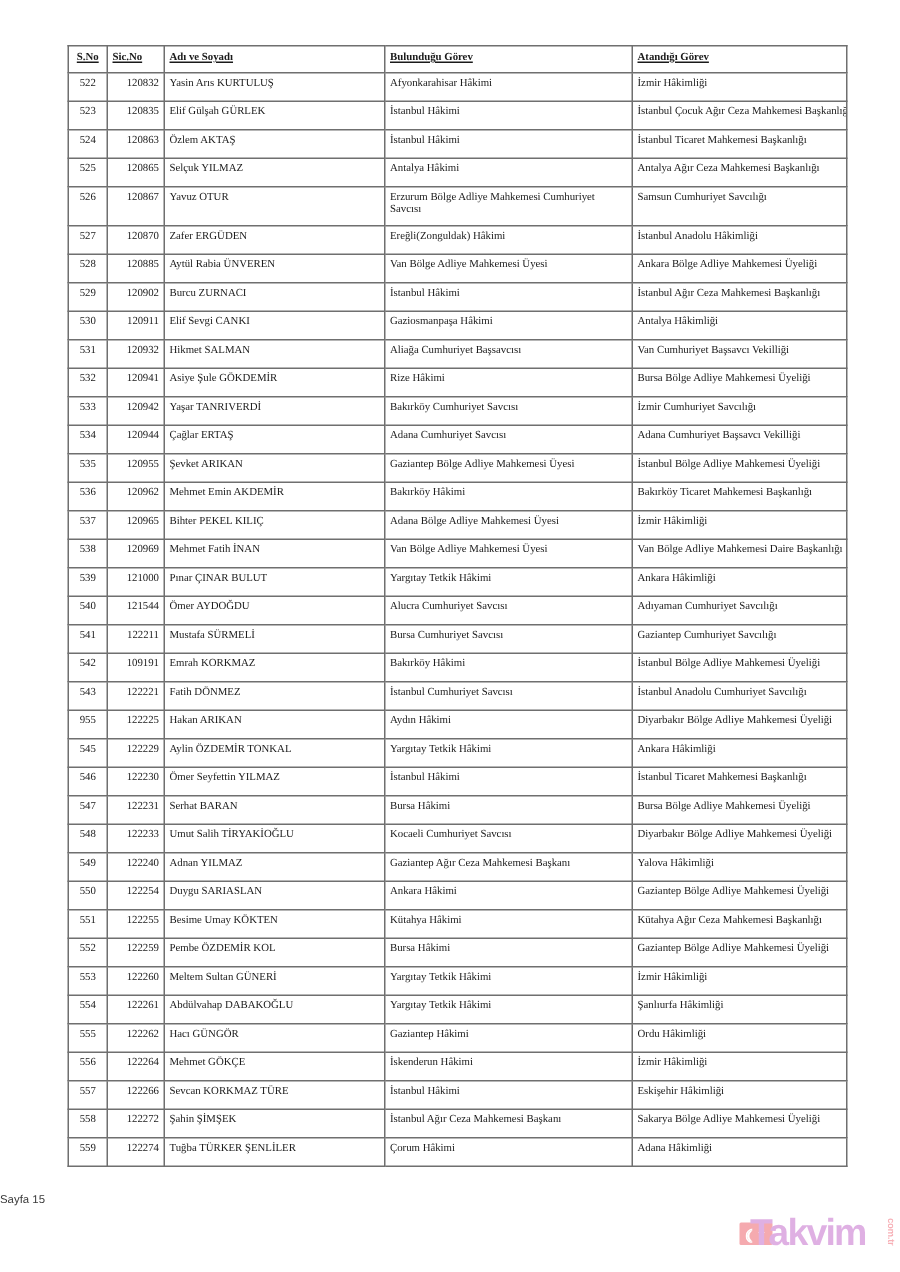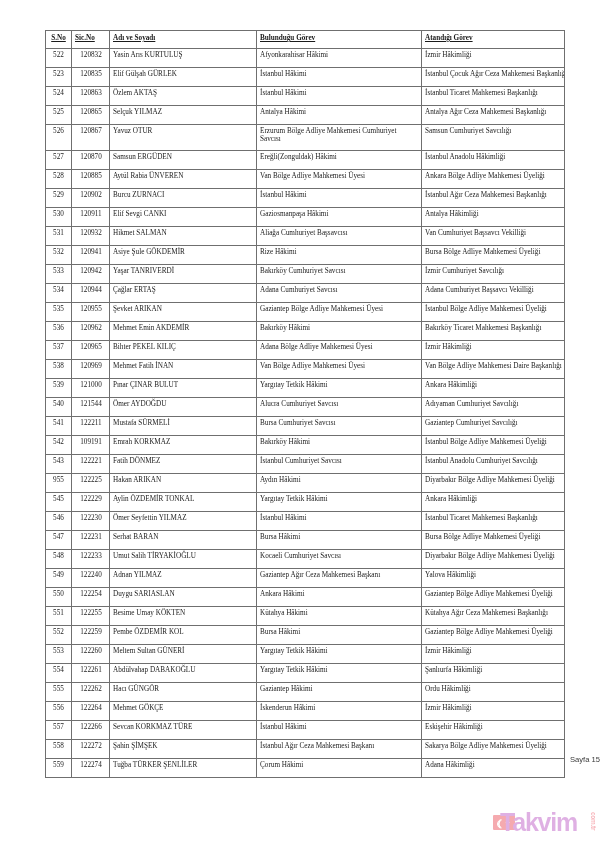--- a/index.html
+++ b/index.html
@@ -56,33 +56,33 @@
     display: inline-block;
   }
 
   col.c-sno   { width: 26px; }
   col.c-sicno { width: 38px; }
   col.c-ad    { width: 147px; }
   col.c-bulundugu { width: 165px; }
   col.c-atandigi  { width: 143px; }
 
   td.sno   { text-align: center; }
-  td.sicno { text-align: center; padding-left: 4px; }
+  td.sicno { text-align: right; padding-left: 4px; }
 
   tbody tr { height: 19px; margin-top: 20px; }
   tbody tr.tall { height: 26px; }
   tbody tr.tall td.bulundugu { white-space: normal; }
 
   
   .page-footer {
     position: absolute;
     left: 0;
-    top: 755px;
+    top: 795px;
     width: 600px;
-    text-align: right;
+    text-align: left;
     font-size: 7.6px;
     color: #3a3a3a;
     font-family: "Liberation Sans", sans-serif;
   }
 
   
   .watermark {
     position: absolute;
     left: 492px;
     top: 806px;
@@ -198,21 +198,21 @@
         <tr class="tall">
           <td class="sno">526</td>
           <td class="sicno">120867</td>
           <td class="">Yavuz OTUR</td>
           <td class="bulundugu">Erzurum Bölge Adliye Mahkemesi Cumhuriyet Savcısı</td>
           <td class="">Samsun Cumhuriyet Savcılığı</td>
         </tr>
         <tr>
           <td class="sno">527</td>
           <td class="sicno">120870</td>
-          <td class="">Samsun ERGÜDEN</td>
+          <td class="">Zafer ERGÜDEN</td>
           <td class="bulundugu">Ereğli(Zonguldak) Hâkimi</td>
           <td class="">İstanbul Anadolu Hâkimliği</td>
         </tr>
         <tr>
           <td class="sno">528</td>
           <td class="sicno">120885</td>
           <td class="">Aytül Rabia ÜNVEREN</td>
           <td class="bulundugu">Van Bölge Adliye Mahkemesi Üyesi</td>
           <td class="">Ankara Bölge Adliye Mahkemesi Üyeliği</td>
         </tr>

